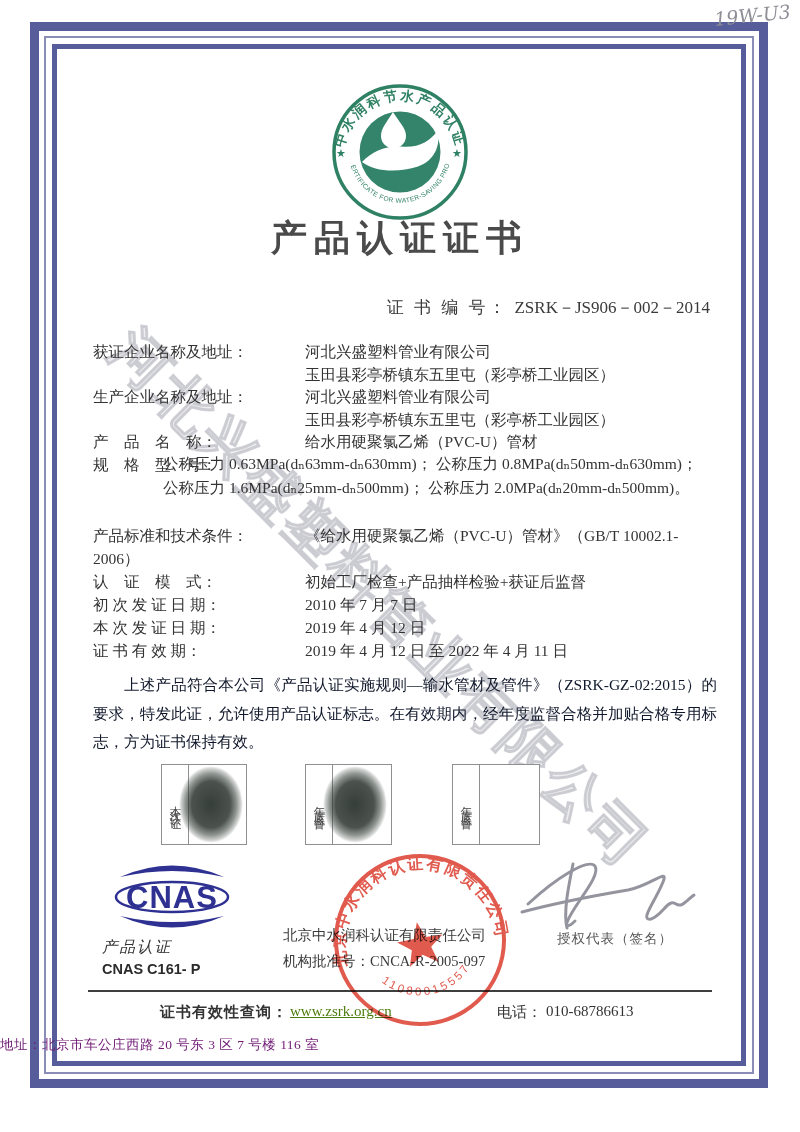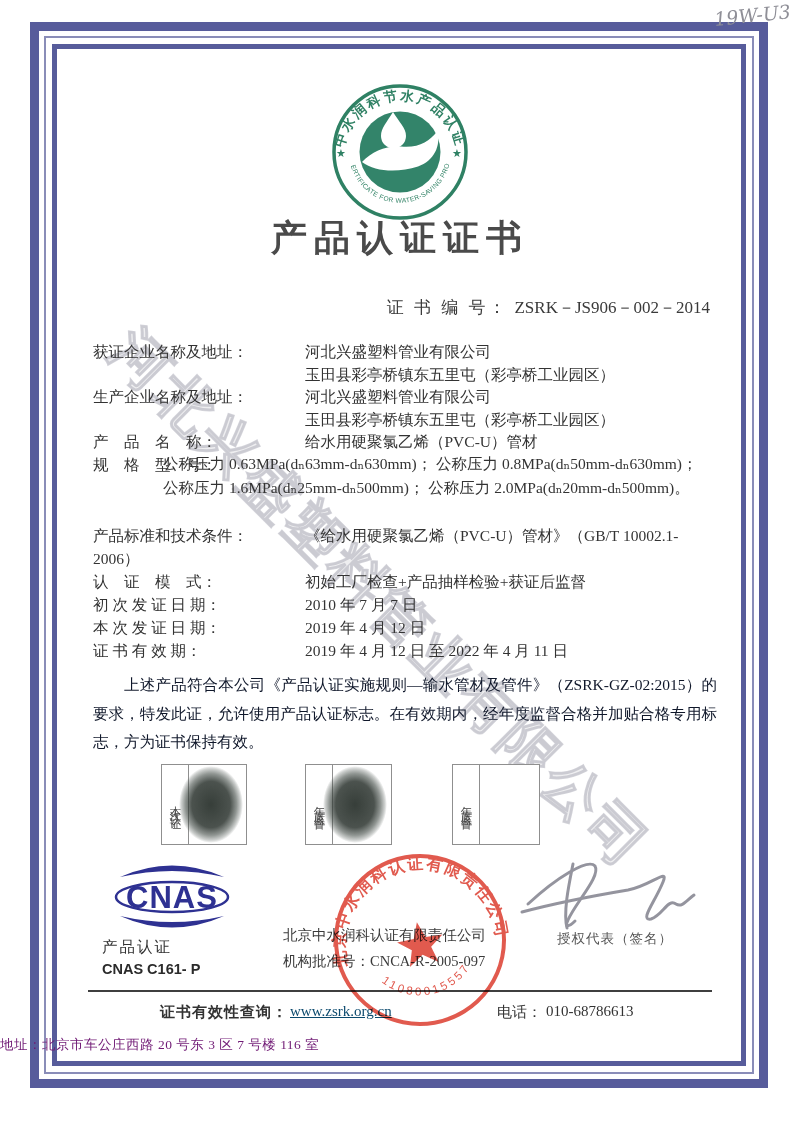--- a/index.html
+++ b/index.html
@@ -51,41 +51,41 @@
   .seal-box .tag{position:absolute;left:0;top:0;bottom:0;width:26px;border-right:1px solid #8f8f8f;
     display:flex;align-items:center;justify-content:center;}
   .seal-box .tag span{writing-mode:vertical-lr;letter-spacing:4px;font-size:11.5px;color:#444;}
   .dark-stamp{position:absolute;left:17px;top:1px;width:64px;height:77px;border-radius:50%;
     z-index:3;filter:blur(0.6px);
     background:radial-gradient(closest-side,rgba(44,52,47,0.95) 0%,rgba(44,52,47,0.85) 60%,
       rgba(52,62,56,0.55) 80%,rgba(64,74,68,0.25) 93%,rgba(0,0,0,0) 100%);}
 
   
   .cnas{position:absolute;left:102px;top:862px;width:140px;text-align:left;}
-  .cnas .caption{font-size:15.5px;color:#333;letter-spacing:2px;margin-top:1px;}
+  .cnas .caption{font-size:15.5px;color:#333;letter-spacing:2px;margin-top:1px;font-style:italic;}
   .cnas .code{font-family:"Liberation Sans","DejaVu Sans",sans-serif;font-weight:bold;
     font-size:14.5px;color:#2b2b2b;margin-top:3px;}
 
   
   .issuer{position:absolute;left:283px;top:922px;width:290px;font-size:14.5px;
     line-height:26px;color:#3a3a3a;}
 
   
   .red-seal{position:absolute;left:330px;top:850px;width:180px;height:180px;z-index:4;
     transform:rotate(-10deg);opacity:0.84;mix-blend-mode:multiply;}
 
   
   .signature{position:absolute;left:512px;top:850px;width:195px;height:84px;}
   .sig-caption{position:absolute;left:545px;top:930px;width:140px;text-align:center;
     font-size:13.5px;color:#555;letter-spacing:1px;}
 
   
   .divider{position:absolute;left:88px;top:990px;width:624px;height:2px;background:#3f3f3f;}
   .query-label{position:absolute;left:160px;top:1003px;font-size:15px;color:#333;letter-spacing:1px;font-weight:bold;}
-  .query-url{position:absolute;left:290px;top:1003px;font-size:15px;color:#0c4a6e;
+  .query-url{position:absolute;left:290px;top:1003px;font-size:15px;color:#4d7c0f;
     text-decoration:underline;}
   .phone-label{position:absolute;left:497px;top:1003px;font-size:15px;color:#333;}
   .phone-value{position:absolute;left:546px;top:1003px;font-size:15px;color:#333;}
   .address{position:absolute;left:0;top:1036px;width:100%;text-align:left;
     font-size:13.5px;color:#701a75;letter-spacing:0.5px;}
 </style>
 </head>
 <body>
 
 <div class="page">

